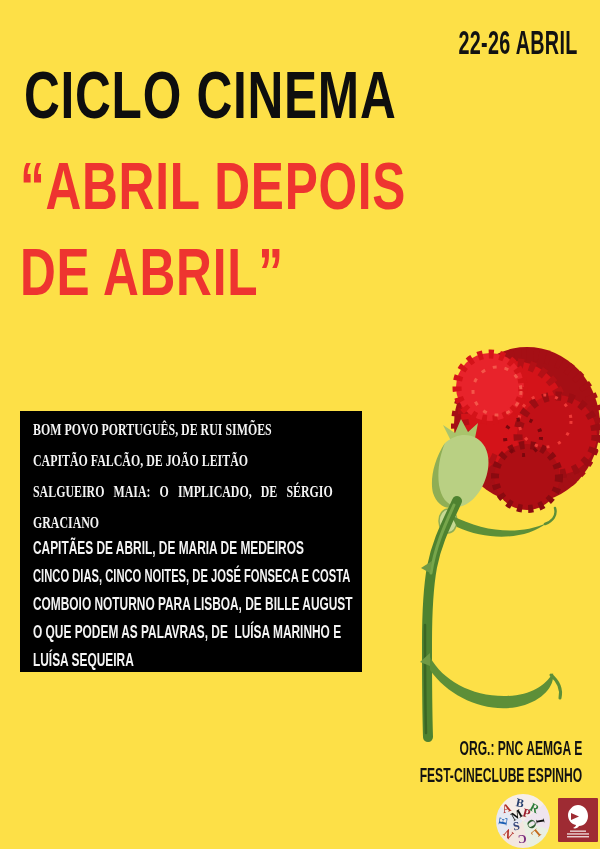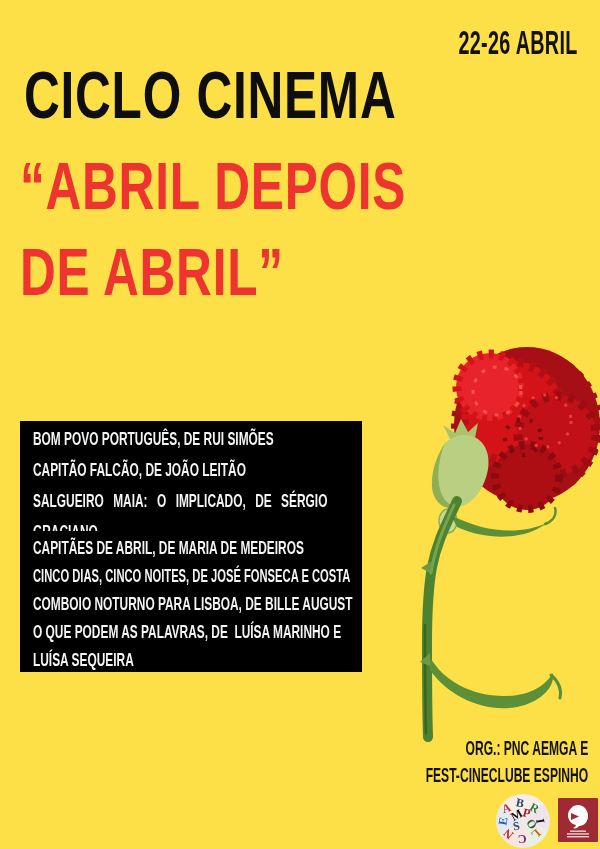--- a/index.html
+++ b/index.html
@@ -15,31 +15,31 @@
   .main-title{position:absolute;top:61px;left:24px;font-size:67px;color:#0e0e0e;
       transform:scaleX(.74);transform-origin:0 0;letter-spacing:1px;}
 
   .sub1{position:absolute;top:152px;left:20px;font-size:67px;
       transform:scaleX(.74);transform-origin:0 0;letter-spacing:1px;}
   .sub2{position:absolute;top:238px;left:20px;font-size:67px;
       transform:scaleX(.74);transform-origin:0 0;letter-spacing:1px;}
 
   .film-block{position:absolute;left:20px;width:342px;background:#000;overflow:hidden;
       padding:3px 8px 0 13px;box-sizing:border-box;}
-  #film-block-1{top:421px;height:125px;}
+  #film-block-1{top:411px;height:125px;font-family:Liberation Serif, serif;}
   #film-block-2{top:531px;height:141px;}
   .film-line{color:#f4f4f4;font-weight:bold;text-transform:uppercase;white-space:pre;
       font-size:17.5px;transform:scaleX(.68);transform-origin:0 50%;}
   #film-block-1 .film-line{line-height:31px;}
   #film-block-2 .film-line{line-height:28px;}
   
   #film-block-1 .film-line:nth-child(3){word-spacing:9px;}
   #film-block-2 .film-line:nth-child(2){transform:scaleX(.64);}
 
-  .organizer{position:absolute;top:735px;right:12px;text-align:right;color:#121212;}
+  .organizer{position:absolute;top:735px;right:18px;text-align:right;color:#121212;}
   .organizer .org-line{font-size:19.5px;font-weight:bold;line-height:27px;white-space:pre;
       transform:scaleX(.62);transform-origin:100% 50%;}
 
   .carnation{position:absolute;left:385px;top:325px;width:215px;height:420px;}
 
   
   .pnc-logo{position:absolute;left:496px;top:794px;width:54px;height:54px;border-radius:50%;
       overflow:hidden;background:
       conic-gradient(#f6eee9 0 14%, #efe4ee 14% 30%, #e9efe2 30% 47%, #f3e7e0 47% 66%, #e6e9f2 66% 84%, #f6eee9 84% 100%);}
   .pnc-letter{position:absolute;font-weight:bold;font-size:12px;line-height:1;font-family:"Liberation Serif",serif;}

